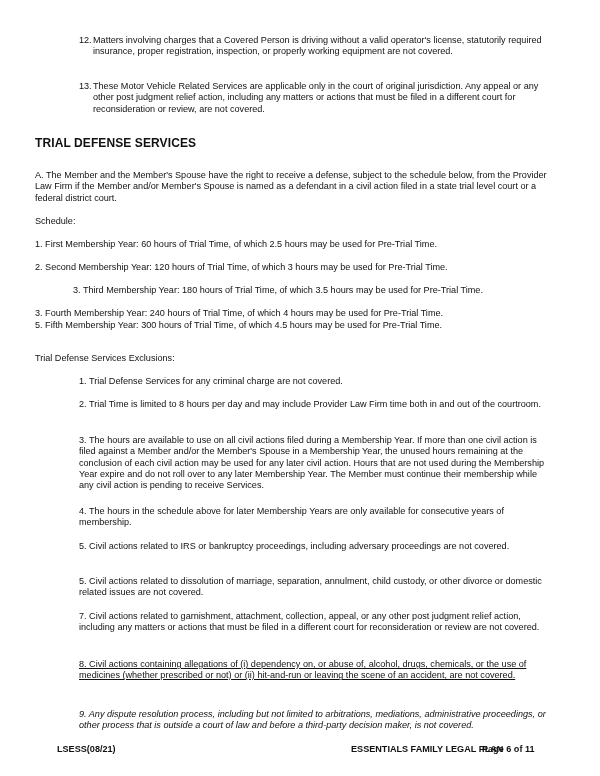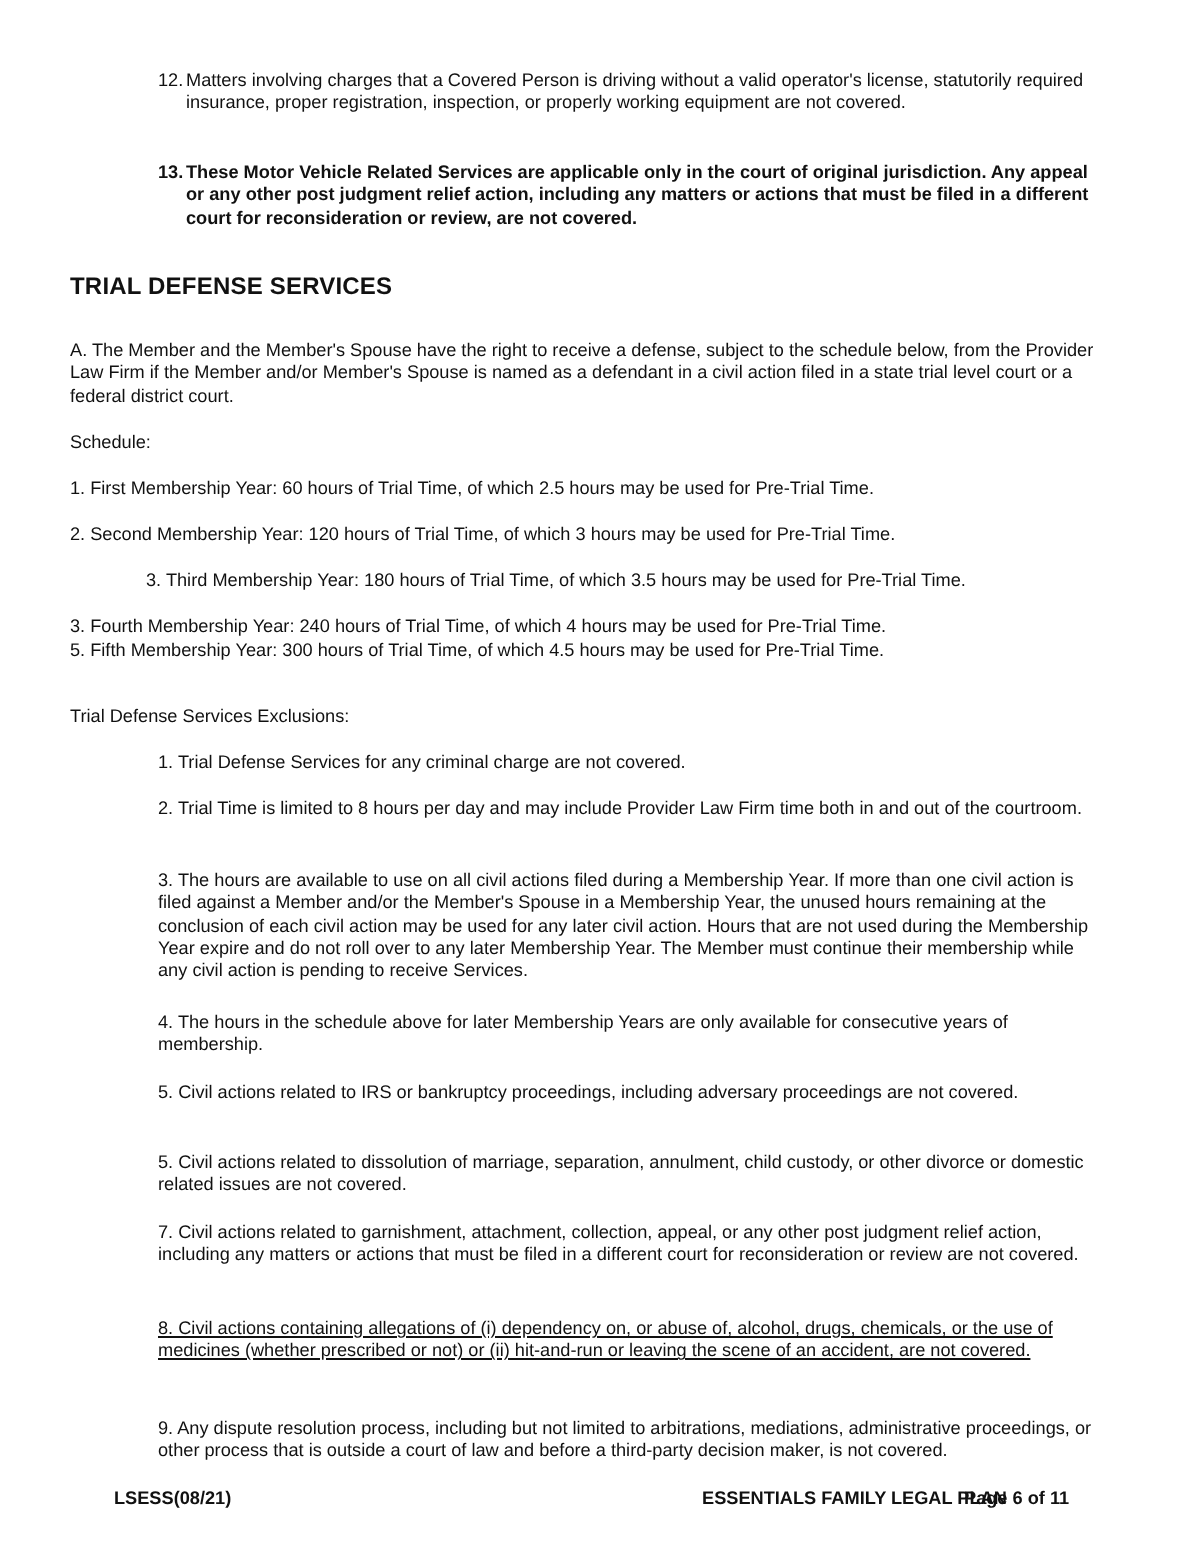--- a/index.html
+++ b/index.html
@@ -19,21 +19,21 @@
     .footer { top: 744px; font-weight: bold; font-size: 9.1px; }
   </style>
 </head>
 <body>
 
 <div class="abs item12" style="top:35px;">
   <span class="num">12.</span>
   <span class="txt">Matters involving charges that a Covered Person is driving without a valid operator's license, statutorily required insurance, proper registration, inspection, or properly working equipment are not covered.</span>
 </div>
 
-<div class="abs item13" style="top:81px;font-weight:bold;">
+<div class="abs item13" style="top:81px;">
   <span class="num">13.</span>
   <span class="txt">These Motor Vehicle Related Services are applicable only in the court of original jurisdiction.  Any appeal or any other post judgment relief action, including any matters or actions that must be filed in a different court for reconsideration or review, are not covered.</span>
 </div>
 
 <div class="abs heading">TRIAL DEFENSE SERVICES</div>
 
 <div class="abs para" style="top:170px;">A.  The Member and the Member's Spouse have the right to receive a defense, subject to the schedule below, from the Provider Law Firm if the Member and/or Member's Spouse is named as a defendant in a civil action filed in a state trial level court or a federal district court.</div>
 
 <div class="abs para" style="top:216px;">Schedule:</div>
 
@@ -46,17 +46,17 @@
 <div class="abs para bold" style="top:353px;">Trial Defense Services Exclusions:</div>
 
 <div class="abs excl" style="top:376px;">1.  Trial Defense Services for any criminal charge are not covered.</div>
 <div class="abs excl" style="top:399px;">2.  Trial Time is limited to 8 hours per day and may include Provider Law Firm time both in and out of the courtroom.</div>
 <div class="abs excl" style="top:435px;">3.  The hours are available to use on all civil actions filed during a Membership Year.   If more than one civil action is filed against a Member and/or the Member's Spouse in a Membership Year,  the unused hours remaining at the conclusion of each civil action may be used for any later civil action.   Hours that are not used during the Membership Year expire and do not roll over to any later Membership Year.   The Member must continue their membership while any civil action is pending to receive Services.</div>
 <div class="abs excl" style="top:506px;">4.  The hours in the schedule above for later Membership Years are only available for consecutive years of membership.</div>
 <div class="abs excl" style="top:541px;">5.  Civil actions related to IRS or bankruptcy proceedings, including adversary proceedings are not covered.</div>
 <div class="abs excl" style="top:576px;">5.  Civil actions related to dissolution of marriage, separation, annulment, child custody, or other divorce or domestic related issues are not covered.</div>
 <div class="abs excl" style="top:611px;">7.  Civil actions related to garnishment, attachment, collection, appeal, or any other post judgment relief action,  including any matters or actions that must be filed in a different court for reconsideration or review are not covered.</div>
 <div class="abs excl" style="top:659px;text-decoration:underline;">8.  Civil actions containing allegations of (i) dependency on, or abuse of, alcohol, drugs, chemicals, or the use of medicines (whether prescribed or not) or (ii) hit-and-run or leaving the scene of an accident, are not covered.</div>
-<div class="abs excl" style="top:709px;">9.  Any dispute resolution process, including but not limited to arbitrations, mediations, administrative proceedings, or other process that is outside a court of law and before a third-party decision maker, is not covered.</div>
+<div class="abs excl" style="top:709px;font-style:italic;">9.  Any dispute resolution process, including but not limited to arbitrations, mediations, administrative proceedings, or other process that is outside a court of law and before a third-party decision maker, is not covered.</div>
 
 <div class="abs footer" style="left:57px;">LSESS(08/21)</div>
 <div class="abs footer" style="left:307px;padding-left:44px;">ESSENTIALS FAMILY LEGAL PLAN</div>
 <div class="abs footer" style="left:482px;">Page 6 of 11</div>
 
 </body></html>

